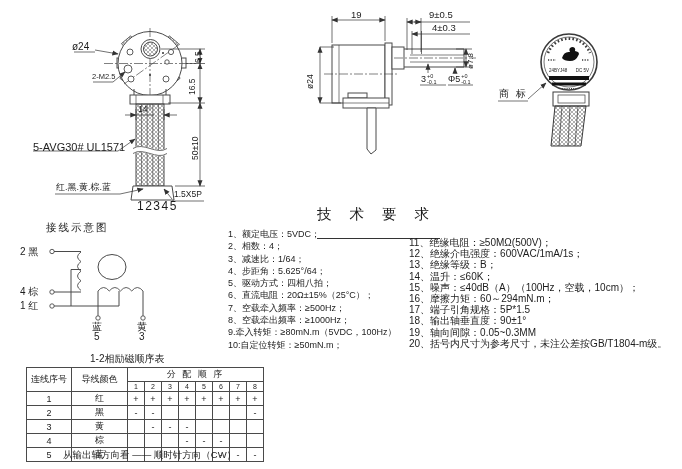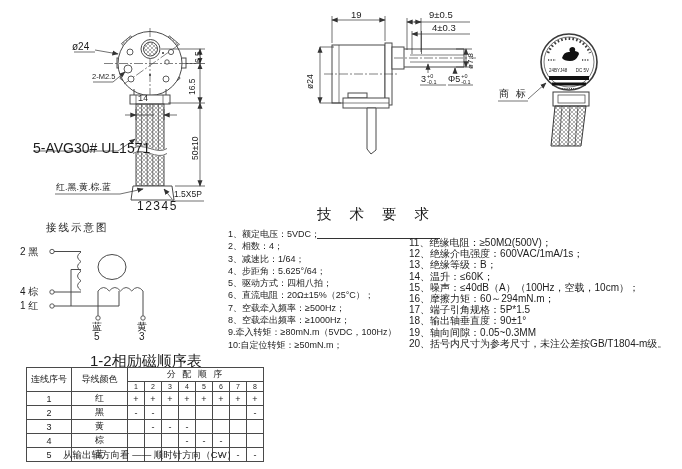--- a/index.html
+++ b/index.html
@@ -187,23 +187,23 @@
     <path d="M98,291 V315.8"></path>
     <path d="M143,291 V315.8"></path>
     <ellipse cx="112" cy="267" rx="14" ry="12.5"></ellipse>
   </g>
 </svg>
 
   <div class="t" style="left:72px;top:41px;font-size:10px;">ø24</div>
   <div class="t" style="left:92px;top:73px;font-size:7.5px;">2-M2.5</div>
   <div class="t v" style="left:194px;top:63px;font-size:8.5px;">6.5</div>
   <div class="t v" style="left:188px;top:95px;font-size:8.5px;">16.5</div>
-  <div class="t" style="left:138px;top:95px;font-size:8.5px;font-family:Liberation Mono, monospace;">14</div>
+  <div class="t" style="left:138px;top:105px;font-size:8.5px;">14</div>
   <div class="t v" style="left:191px;top:160px;font-size:8.5px;">50±10</div>
-  <div class="t" style="left:33px;top:141px;font-size:14px;">5-AVG30# UL1571</div>
+  <div class="t" style="left:33px;top:141px;font-size:11px;">5-AVG30# UL1571</div>
   <div class="t" style="left:56px;top:183px;font-size:9px;">红.黑.黄.棕.蓝</div>
   <div class="t" style="left:174px;top:190px;font-size:8.5px;">1.5X5P</div>
   <div class="t" style="left:137px;top:200px;font-size:12px;letter-spacing:1.5px;">12345</div>
 
   <div class="t" style="left:351px;top:10px;font-size:9.5px;">19</div>
   <div class="t" style="left:429px;top:10px;font-size:9.5px;">9±0.5</div>
   <div class="t" style="left:432px;top:23px;font-size:9.5px;">4±0.3</div>
   <div class="t v" style="left:306px;top:89px;font-size:8.5px;">ø24</div>
   <div class="t v" style="left:467px;top:69px;font-size:8px;">ø7.8</div>
   <div class="t" style="left:421px;top:74px;font-size:9px;">
@@ -253,21 +253,21 @@
 
   <div class="t" style="left:46px;top:222px;font-size:10.5px;letter-spacing:2px;">接线示意图</div>
   <div class="t" style="left:20px;top:246px;font-size:10px;"><span>2</span>&nbsp;<span>黑</span></div>
   <div class="t" style="left:20px;top:286px;font-size:10px;"><span>4</span>&nbsp;<span>棕</span></div>
   <div class="t" style="left:20px;top:300px;font-size:10px;"><span>1</span>&nbsp;<span>红</span></div>
   <div class="t" style="left:92px;top:321px;font-size:10px;">蓝</div>
   <div class="t" style="left:94px;top:331px;font-size:10px;">5</div>
   <div class="t" style="left:137px;top:321px;font-size:10px;">黄</div>
   <div class="t" style="left:139px;top:331px;font-size:10px;">3</div>
 
-  <div class="t" style="left:90px;top:353px;font-size:15px;">1-2相励磁顺序表</div>
+  <div class="t" style="left:90px;top:353px;font-size:10px;">1-2相励磁顺序表</div>
   <table id="seqtbl">
     <colgroup>
       <col style="width:45px">
         <col style="width:56px">
       <col style="width:17px">
         <col style="width:17px">
         <col style="width:17px">
         <col style="width:17px">
       <col style="width:17px">
         <col style="width:17px">

